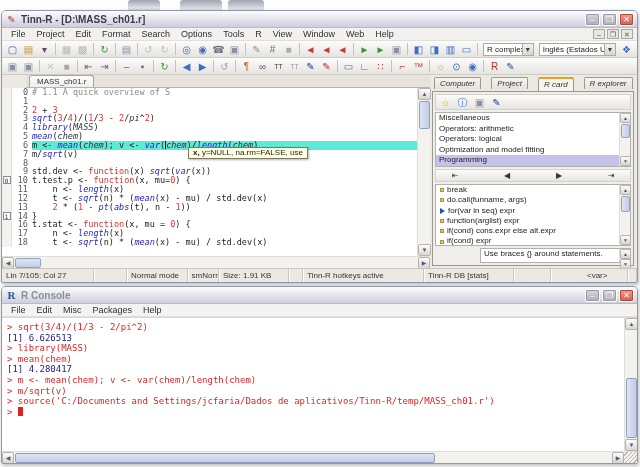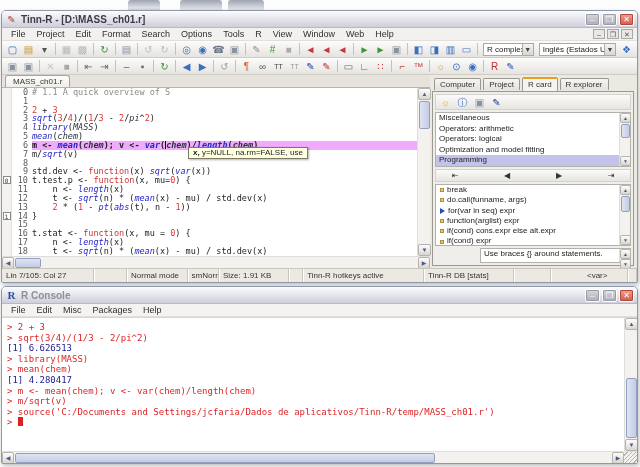--- a/index.html
+++ b/index.html
@@ -32,27 +32,27 @@
   .tb-sep { width:1px; height:12px; flex:0 0 1px; background:#c4c2bc; margin:0 2px; }
   .tb-combo { height:13px; border:1px solid #adaaa4; background:#fff; display:flex; align-items:center; font-size:8px; color:#222;
     padding-left:3px; margin:0 2px; white-space:nowrap; overflow:hidden; }
   .tb-combo .arr { margin-left:auto; width:11px; height:100%; background:linear-gradient(180deg,#f4f3f1,#d9d6d0);
     border-left:1px solid #adaaa4; font-size:7px; line-height:12px; text-align:center; color:#444; flex:0 0 11px; }
   .tb-combo .val { overflow:hidden; white-space:nowrap; }
 
   
   .mainrow { flex:1; display:flex; min-height:0; }
   .leftcol { width:428px; flex:0 0 428px; display:flex; flex-direction:column; min-height:0; }
-  .tabstrip { height:13px; flex:0 0 13px; display:flex; align-items:flex-end; padding-left:3px; background:#e6e3dc; border-bottom:1px solid #b6b4ae; }
+  .tabstrip { height:13px; flex:0 0 13px; display:flex; align-items:flex-end; padding-left:3px; background:#e6e3dc; border-bottom:1px solid #b6b4ae;margin-left:24px; }
   .doc-tab { font-size:8px; color:#333; background:linear-gradient(180deg,#fdfdfc,#efeeea); border:1px solid #a6a49e; border-bottom:none;
     border-radius:3px 3px 0 0; padding:1px 7px 0 7px; height:12px; }
   .edwrap { flex:1; display:flex; min-height:0; position:relative; background:#fff; }
   .editor { flex:1; overflow:hidden; font-family:"DejaVu Sans Mono", monospace; font-size:8.5px; }
   .ed-line { display:flex; height:8.84px; line-height:8.84px; white-space:pre; }
-  .ed-line.hl .code { background:#f0abfc;font-weight:bold; }
+  .ed-line.hl .code { background:#5eead4; }
   .ed-margin { width:10px; flex:0 0 10px; background:#f3f2ef; border-right:1px solid #e2e1dd; text-align:center; }
   .fold-mark { display:inline-block; width:8px; height:8px; border:1px solid #8a8a8a; background:#fff; font-size:6px; line-height:7px; color:#333; }
   .ed-num { width:20px; flex:0 0 20px; text-align:right; padding-right:4px; color:#5c5c5c; }
   .code { flex:1; color:#1c1c1c; }
   .sg-c { color:#8a8a8a; } .sg-n { color:#e03434; } .sg-f { color:#2626c6; font-style:italic; }
   .sg-k { color:#cc3434; } .sg-i { color:#303040; font-style:italic; }
   .sg-caret { display:inline-block; width:1px; height:8px; background:#000; vertical-align:middle; }
   .calltip { position:absolute; left:186px; top:59px; background:#ffffe1; border:1px solid #7b7b63; font-size:8px; line-height:10px;
     padding:0 4px; color:#222; white-space:nowrap; box-shadow:1px 1px 2px rgba(0,0,0,.3); z-index:5; }
   .calltip b { font-weight:bold; }
@@ -68,21 +68,21 @@
   .sb-fill { flex:1; }
   .grip { width:13px; height:12px; flex:0 0 13px;
     background:repeating-linear-gradient(135deg,#f3f2ee 0 2px,#b8b6b0 2px 3px); }
 
   
   .statusbar { height:14px; flex:0 0 14px; background:#ece9e2; border-top:1px solid #c9c6bf; display:flex; align-items:stretch; font-size:8px; color:#333; }
   .sseg { border-right:1px solid #c9c6bf; box-shadow:1px 0 0 #fff; display:flex; align-items:center; padding:0 4px; white-space:nowrap; overflow:hidden; }
 
   
   .rightcol { flex:1; display:flex; flex-direction:column; padding:2px 3px 2px 2px; min-height:0; }
-  .rtabs { height:14px; flex:0 0 14px; display:flex; align-items:center; gap:2px; padding-left:2px; }
+  .rtabs { height:14px; flex:0 0 14px; display:flex; align-items:flex-start; gap:10px; padding-left:2px;font-style:italic; }
   .rtab { font-size:8px; color:#333; background:linear-gradient(180deg,#f6f5f2,#e4e2dc); border:1px solid #9a988f; border-bottom:none;
     border-radius:2px 2px 0 0; padding:1px 5px 0 5px; height:12px; white-space:nowrap; }
   .rtab.active { background:#f5f4f0; height:14px; border-top:2px solid #e8a020; font-weight:normal; position:relative; z-index:2; }
   .rbody { flex:1; border:1px solid #9a988f; background:#efeeea; display:flex; flex-direction:column; min-height:0; padding:2px; gap:2px; }
   .rtoolbar { height:16px; flex:0 0 16px; display:flex; align-items:center; gap:2px; padding:0 2px;
     background:linear-gradient(180deg,#fbfbfa,#e7e5e0); border:1px solid #d4d2cc; }
   .rlist { background:#fff; border:1px solid #b2b0aa; display:flex; }
   .rlist .rows { flex:1; overflow:hidden; }
   .cat-list { flex:0 0 55px; height:55px; }
   .cat-row { font-size:8px; height:10.5px; line-height:10.5px; padding-left:3px; white-space:nowrap; color:#222; }
@@ -358,21 +358,20 @@
             <div class="ed-line"><span class="ed-margin"></span><span class="ed-num">5</span><span class="code"><span class="sg-f">mean</span><span class="sg-p">(</span><span class="sg-i">chem</span><span class="sg-p">)</span></span></div>
             <div class="ed-line hl"><span class="ed-margin"></span><span class="ed-num">6</span><span class="code"><span class="sg-p">m &lt;- </span><span class="sg-f">mean</span><span class="sg-p">(</span><span class="sg-i">chem</span><span class="sg-p">); v &lt;- </span><span class="sg-f">var</span><span class="sg-p">(</span><span class="sg-caret"></span><span class="sg-i">chem</span><span class="sg-p">)/</span><span class="sg-f">length</span><span class="sg-p">(</span><span class="sg-i">chem</span><span class="sg-p">)</span></span></div>
             <div class="ed-line"><span class="ed-margin"></span><span class="ed-num">7</span><span class="code"><span class="sg-p">m/</span><span class="sg-f">sqrt</span><span class="sg-p">(v)</span></span></div>
             <div class="ed-line"><span class="ed-margin"></span><span class="ed-num">8</span><span class="code"></span></div>
             <div class="ed-line"><span class="ed-margin"></span><span class="ed-num">9</span><span class="code"><span class="sg-p">std.dev &lt;- </span><span class="sg-k">function</span><span class="sg-p">(x) </span><span class="sg-f">sqrt</span><span class="sg-p">(</span><span class="sg-f">var</span><span class="sg-p">(x))</span></span></div>
             <div class="ed-line"><span class="ed-margin"><span class="fold-mark">0</span></span><span class="ed-num">10</span><span class="code"><span class="sg-p">t.test.p &lt;- </span><span class="sg-k">function</span><span class="sg-p">(x, mu=</span><span class="sg-n">0</span><span class="sg-p">) {</span></span></div>
             <div class="ed-line"><span class="ed-margin"></span><span class="ed-num">11</span><span class="code"><span class="sg-p">    n &lt;- </span><span class="sg-f">length</span><span class="sg-p">(x)</span></span></div>
             <div class="ed-line"><span class="ed-margin"></span><span class="ed-num">12</span><span class="code"><span class="sg-p">    t &lt;- </span><span class="sg-f">sqrt</span><span class="sg-p">(n) * (</span><span class="sg-f">mean</span><span class="sg-p">(x) - mu) / std.dev(x)</span></span></div>
             <div class="ed-line"><span class="ed-margin"></span><span class="ed-num">13</span><span class="code"><span class="sg-p">    </span><span class="sg-n">2</span><span class="sg-p"> * (</span><span class="sg-n">1</span><span class="sg-p"> - </span><span class="sg-f">pt</span><span class="sg-p">(</span><span class="sg-f">abs</span><span class="sg-p">(t), n - </span><span class="sg-n">1</span><span class="sg-p">))</span></span></div>
             <div class="ed-line"><span class="ed-margin"><span class="fold-mark">1</span></span><span class="ed-num">14</span><span class="code"><span class="sg-p">}</span></span></div>
-            <div class="ed-line"><span class="ed-margin"></span><span class="ed-num">15</span><span class="code"></span></div>
             <div class="ed-line"><span class="ed-margin"></span><span class="ed-num">16</span><span class="code"><span class="sg-p">t.stat &lt;- </span><span class="sg-k">function</span><span class="sg-p">(x, mu = </span><span class="sg-n">0</span><span class="sg-p">) {</span></span></div>
             <div class="ed-line"><span class="ed-margin"></span><span class="ed-num">17</span><span class="code"><span class="sg-p">    n &lt;- </span><span class="sg-f">length</span><span class="sg-p">(x)</span></span></div>
             <div class="ed-line"><span class="ed-margin"></span><span class="ed-num">18</span><span class="code"><span class="sg-p">    t &lt;- </span><span class="sg-f">sqrt</span><span class="sg-p">(n) * (</span><span class="sg-f">mean</span><span class="sg-p">(x) - mu) / std.dev(x)</span></span></div>
           </div>
         <div class="calltip"><b>x,</b><span> y=NULL, na.rm=FALSE, use</span></div>
         <div class="vscroll">
           <span class="sbtn">▲</span>
           <div class="vthumb" style="height:28px"></div>
           <div class="sb-fill"></div>
           <span class="sbtn">▼</span>
@@ -505,21 +504,20 @@
   </div>
   <div class="menubar" id="console-menubar" style="background:#f4f3f1">
       <span class="menu-item">File</span>
       <span class="menu-item">Edit</span>
       <span class="menu-item">Misc</span>
       <span class="menu-item">Packages</span>
       <span class="menu-item">Help</span>
     </div>
   <div class="con-content">
     <div class="con-text" id="console-text">
-        <div class="con-line cmd">&gt; 2 + 3</div>
         <div class="con-line cmd">&gt; sqrt(3/4)/(1/3 - 2/pi^2)</div>
         <div class="con-line out">[1] 6.626513</div>
         <div class="con-line cmd">&gt; library(MASS)</div>
         <div class="con-line cmd">&gt; mean(chem)</div>
         <div class="con-line out">[1] 4.280417</div>
         <div class="con-line cmd">&gt; m &lt;- mean(chem); v &lt;- var(chem)/length(chem)</div>
         <div class="con-line cmd">&gt; m/sqrt(v)</div>
         <div class="con-line cmd">&gt; source('C:/Documents and Settings/jcfaria/Dados de aplicativos/Tinn-R/temp/MASS_ch01.r')</div>
         <div class="con-line prompt">&gt; <span class="cursor"></span></div>
       </div>

